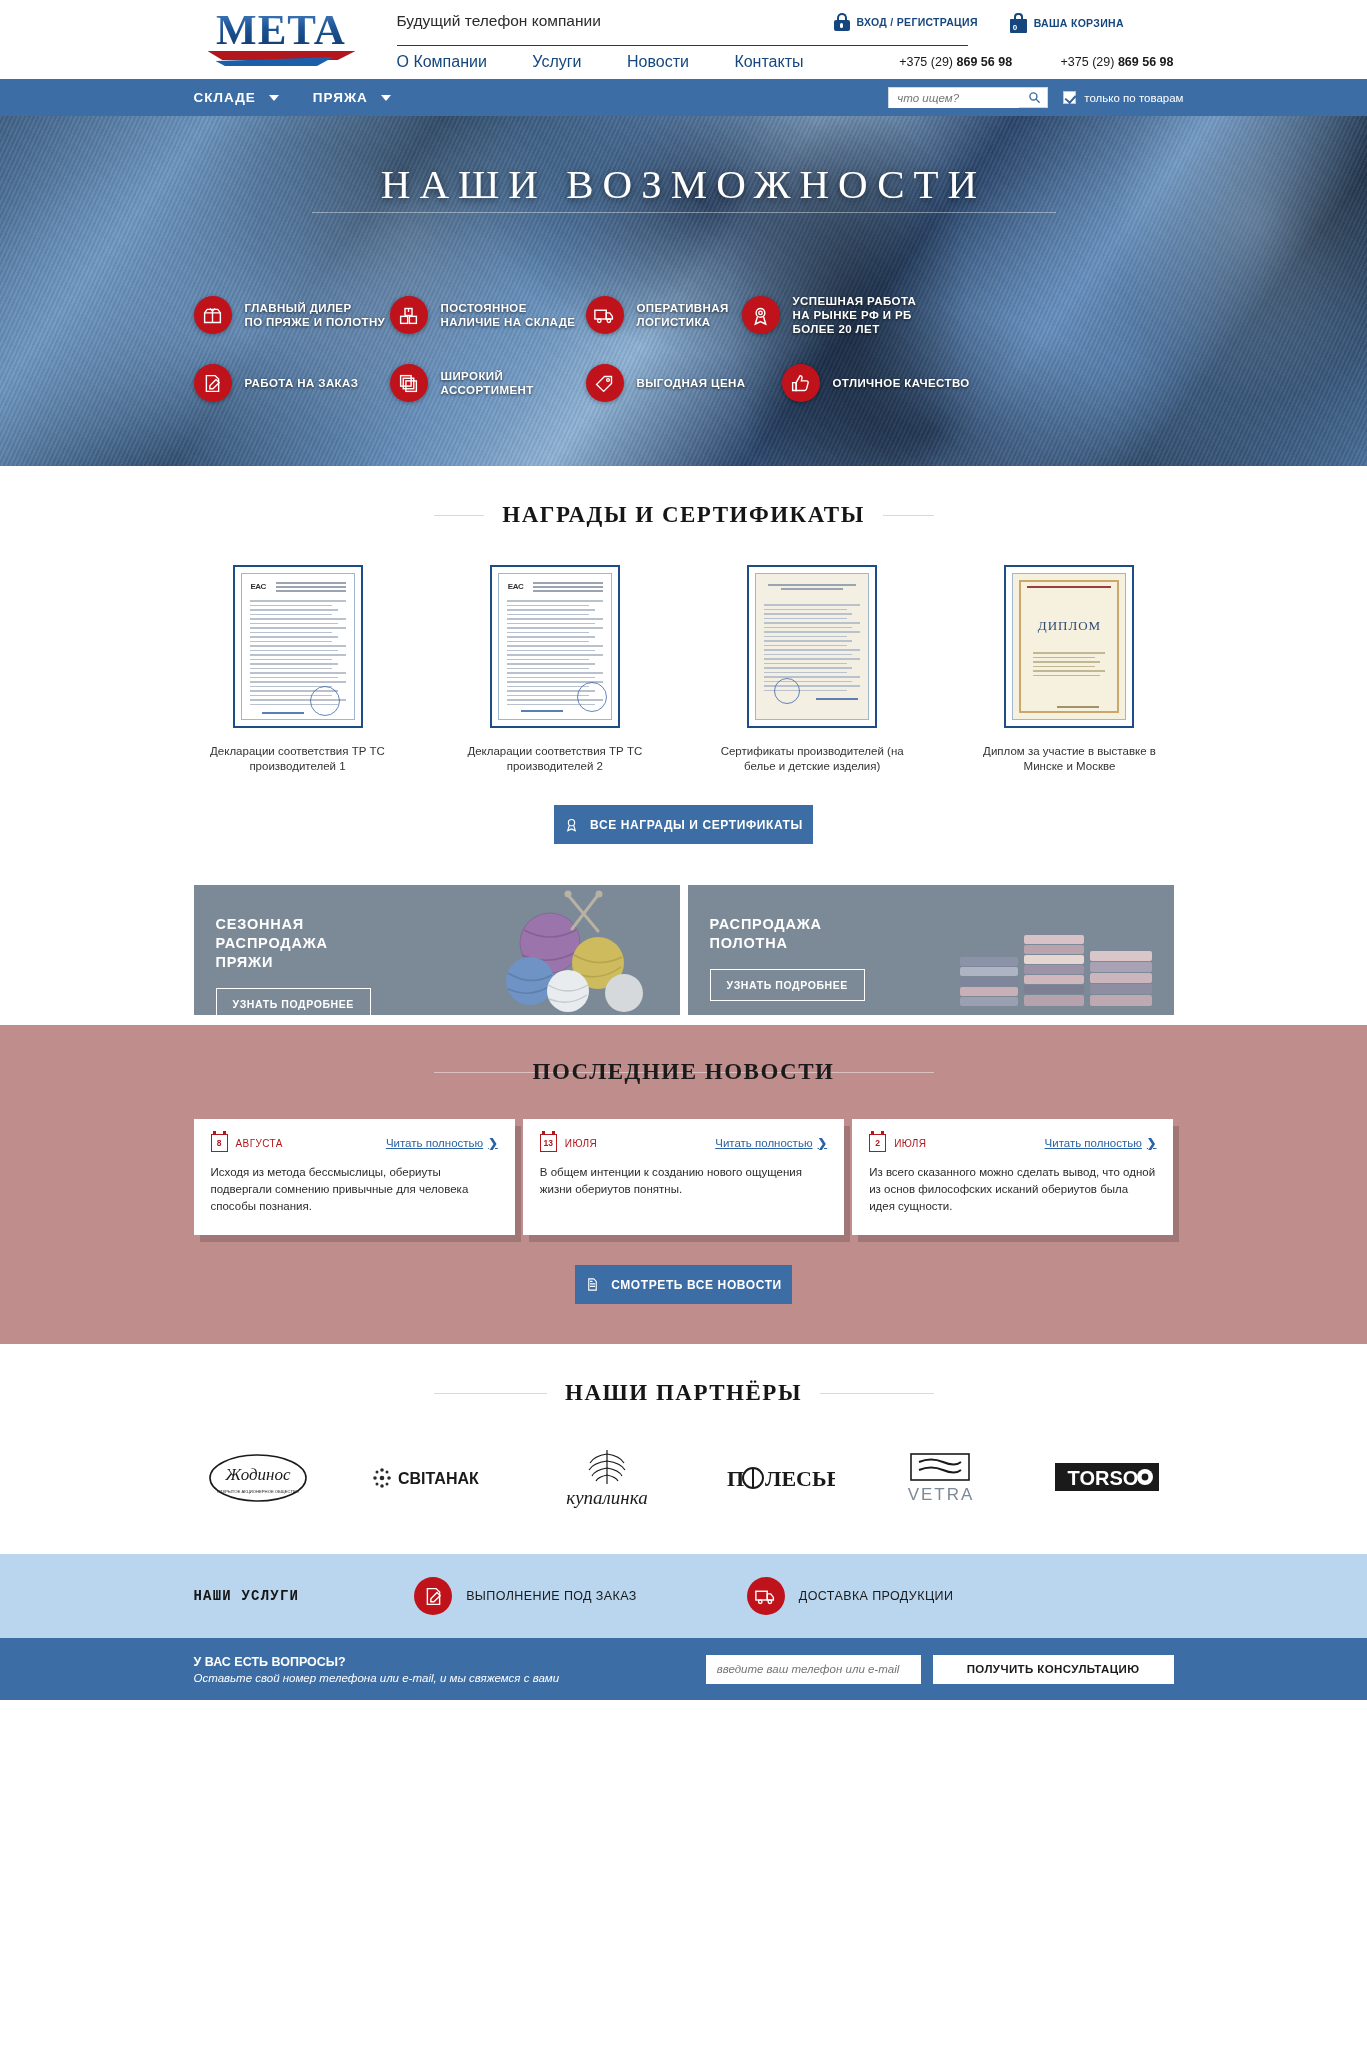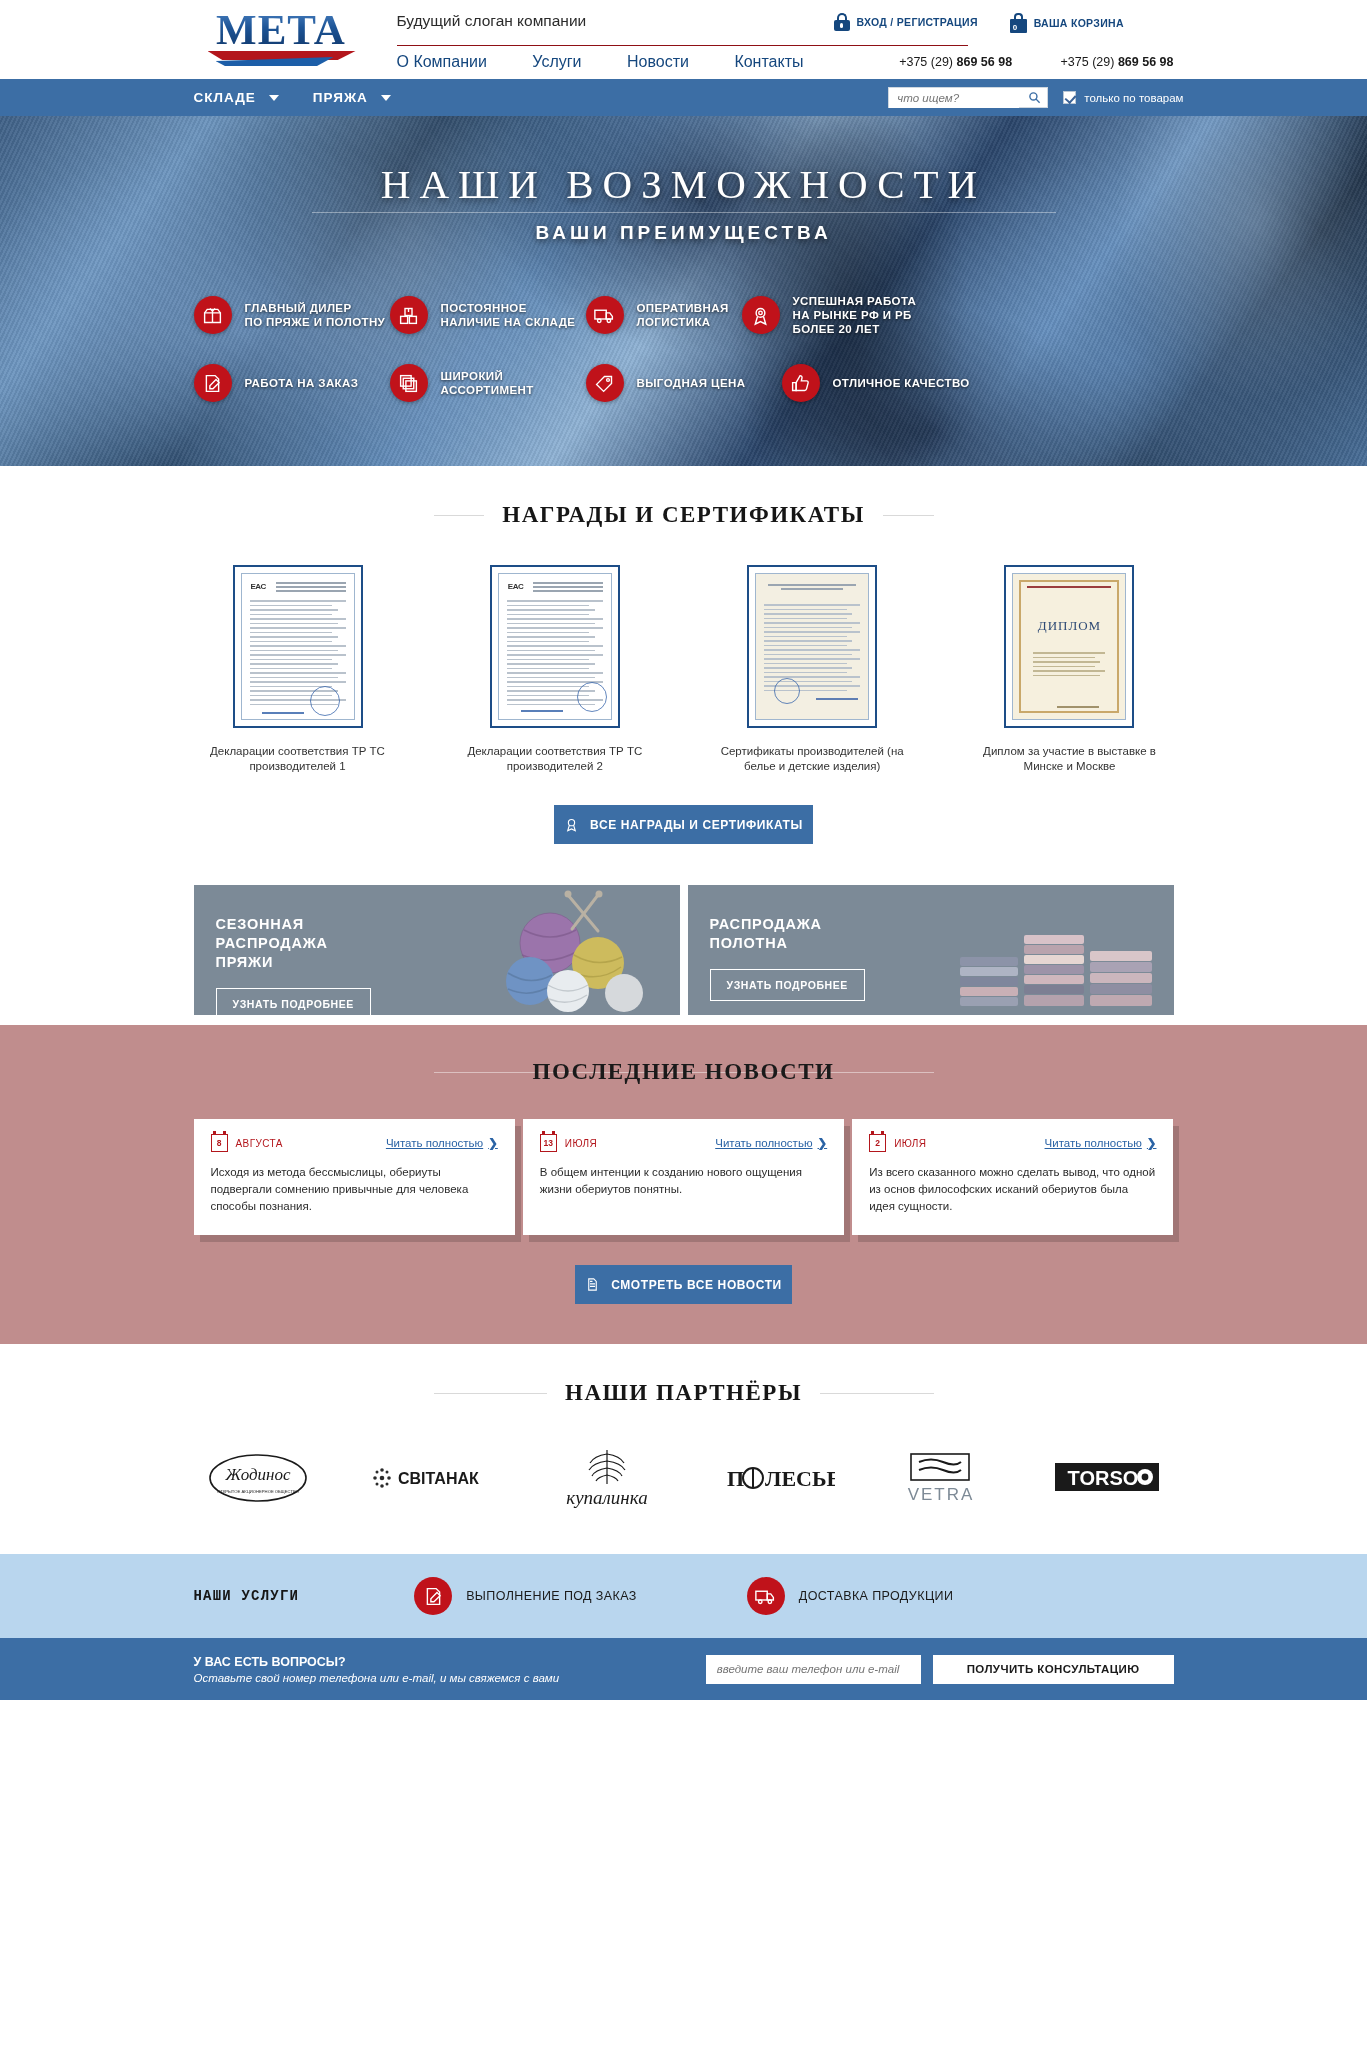--- a/index.html
+++ b/index.html
@@ -267,21 +267,21 @@
 <div class="topbar">
   <div class="wrap">
     <div class="logo">
       <div class="word">META</div>
       <div class="swoosh">
         <div class="red"></div>
           <div class="blue"></div>
       </div>
     </div>
 
-    <div class="slogan">Будущий слоган компании</div>
+    <div class="slogan">Будущий телефон компании</div>
     <div class="hr-red"></div>
 
     <div class="toplinks">
       <a href="#">О Компании</a>
       <a href="#">Услуги</a>
       <a href="#">Новости</a>
       <a href="#">Контакты</a>
     </div>
 
     <div class="acct">
@@ -337,21 +337,20 @@
         <span>только по товарам</span>
       </label>
     </div>
   </div>
 </div>
 
 <div class="hero">
   <div class="wrap">
     <div class="hero-title">НАШИ ВОЗМОЖНОСТИ</div>
     <div class="hero-rule"></div>
-    <div class="hero-sub">ВАШИ ПРЕИМУЩЕСТВА</div>
 
     <div class="adv-grid">
       <div class="adv-row">
         <div class="adv" style="width:196px">
           <span class="circ">
             <svg viewBox="0 0 24 24" fill="none" stroke="#fff" stroke-width="1.6">
               <path d="M3 9h18v11H3z"></path>
                 <path d="M3 9l3-4h12l3 4"></path>
                 <path d="M12 5v15"></path>
               <path d="M9 4l3 3 3-3"></path>

